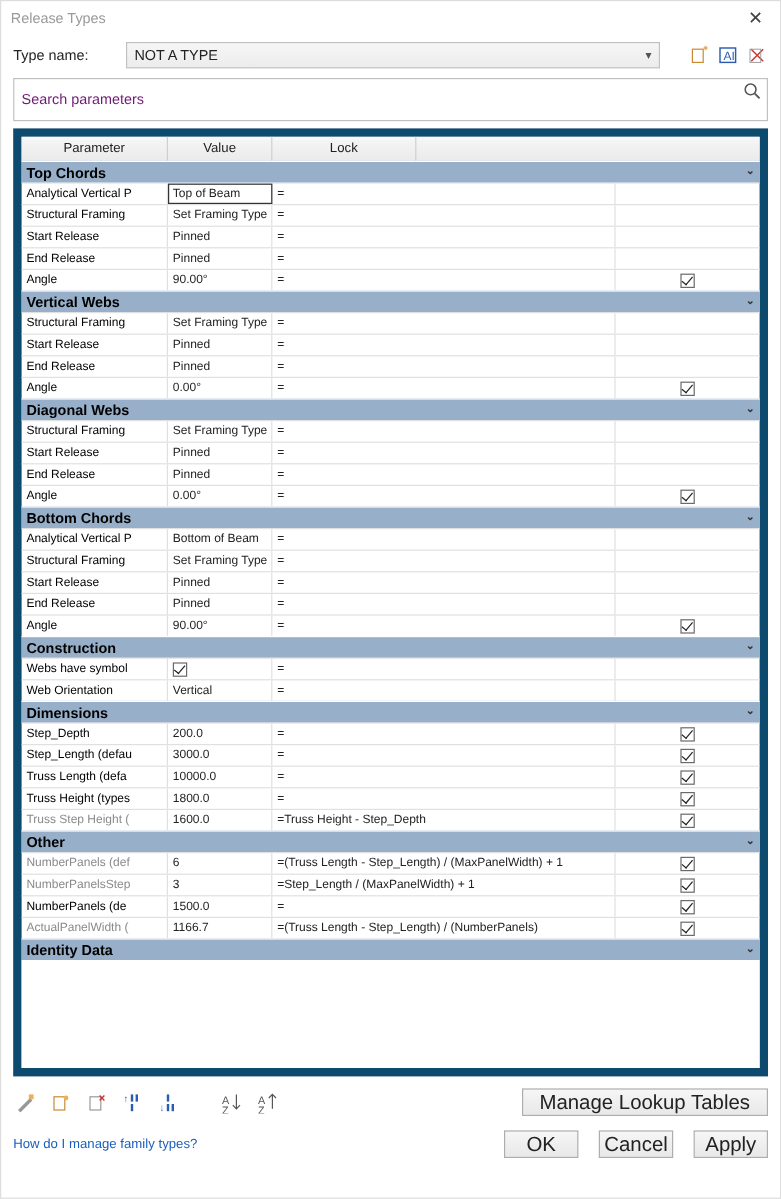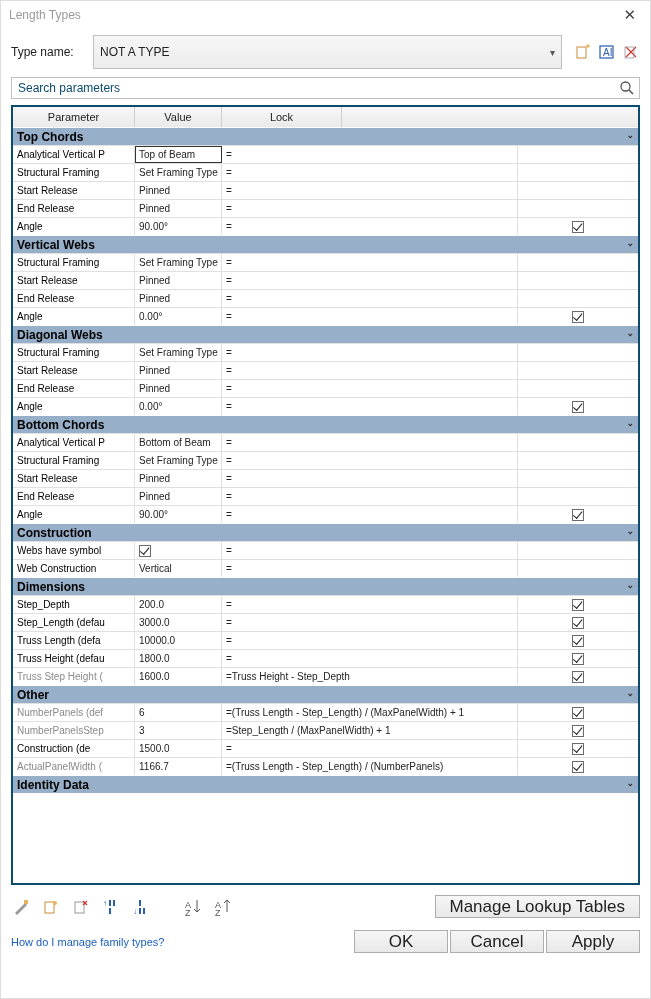--- a/index.html
+++ b/index.html
@@ -28,66 +28,66 @@
   .titlebar .close {
     font-size: 15px;
     color: #444;
     padding: 0 6px;
     cursor: default;
   }
   .row-typename {
     display: flex;
     align-items: center;
     padding: 6px 10px;
-    gap: 12px;
+    gap: 24px;
   }
   .row-typename .label { width: 70px; }
   .type-select {
     flex: 1;
     height: 22px;
     border: 1px solid #c0c0c0;
     background: linear-gradient(#f6f6f6, #ececec);
     display: flex;
     align-items: center;
-    padding: 16px 6px;
+    padding: 4px 6px;
     position: relative;
     font-size: 12px;
   }
   .type-select .chev {
     position: absolute;
     right: 6px;
     font-size: 10px;
     color: #555;
   }
   .mini-icons { display: flex; gap: 6px; align-items: flex-start; }
   .mini-icons .ico {
     width: 18px; height: 18px;
     display: flex; align-items: center; justify-content: center;
     font-size: 13px;
     color: #666;
   }
   .mini-icons .ico svg { display:block; }
   .search-row {
     margin: 2px 10px 6px 10px;
     border: 1px solid #c0c0c0;
-    height: 22px;
+    height: 36px;
     display: flex;
     align-items: center;
     padding: 0 6px;
-    color: #0c4a6e;
+    color: #701a75;
     position: relative;
     background: #fff;
   }
   .search-row .mag {
     position: absolute; right: 4px; top: 2px;
     width: 16px; height: 16px;
   }
   .table-wrap {
     margin: 0 10px;
-    border: 2px solid #0c4a6e;
+    border: 7px solid #0c4a6e;
     flex: 0 0 auto;
   }
   .thead {
     display: flex;
     height: 20px;
     background: linear-gradient(#f7f7f7, #eaeaea);
     font-size: 11px;
   }
   .thead .hcell {
     border-right: 1px solid #cfcfcf;
@@ -169,27 +169,27 @@
     display: inline-flex; align-items: center; justify-content: center;
     color: #222;
   }
   .help-row {
     margin: 12px 10px 8px 10px;
     display: flex;
     align-items: center;
   }
   .help-row a { color: #1a5fbd; font-size: 11px; text-decoration: none; }
   .help-row .spacer { flex: 1; }
-  .help-row .btn { width: 94px; margin-left: 2px; }
+  .help-row .btn { width: 62px; margin-left: 17px; }
 </style>
 </head>
 <body>
 
 <div class="titlebar">
-  <span class="title">Length Types</span>
+  <span class="title">Release Types</span>
   <span class="close">✕</span>
 </div>
 
 <div class="row-typename">
   <span class="label">Type name:</span>
   <div class="type-select">
     <span>NOT A TYPE</span>
     <span class="chev">▾</span>
   </div>
   <div class="mini-icons">
@@ -354,21 +354,21 @@
       <div class="group-header">Construction<span class="arrow">⌄</span></div>
       <div class="param-row">
         <div class="col-param">Webs have symbol</div>
         <div class="col-value">
           <span class="cb checked"></span>
         </div>
         <div class="col-formula">=</div>
         <div class="col-lock"></div>
       </div>
       <div class="param-row">
-        <div class="col-param">Web Construction</div>
+        <div class="col-param">Web Orientation</div>
         <div class="col-value">Vertical</div>
         <div class="col-formula">=</div>
         <div class="col-lock"></div>
       </div>
       <div class="group-header">Dimensions<span class="arrow">⌄</span></div>
       <div class="param-row">
         <div class="col-param">Step_Depth</div>
         <div class="col-value">200.0</div>
         <div class="col-formula">=</div>
         <div class="col-lock">
@@ -385,21 +385,21 @@
       </div>
       <div class="param-row">
         <div class="col-param">Truss Length (defa</div>
         <div class="col-value">10000.0</div>
         <div class="col-formula">=</div>
         <div class="col-lock">
           <span class="cb checked"></span>
         </div>
       </div>
       <div class="param-row">
-        <div class="col-param">Truss Height (defau</div>
+        <div class="col-param">Truss Height (types</div>
         <div class="col-value">1800.0</div>
         <div class="col-formula">=</div>
         <div class="col-lock">
           <span class="cb checked"></span>
         </div>
       </div>
       <div class="param-row grayed">
         <div class="col-param">Truss Step Height (</div>
         <div class="col-value">1600.0</div>
         <div class="col-formula">=Truss Height - Step_Depth</div>
@@ -418,21 +418,21 @@
       </div>
       <div class="param-row grayed">
         <div class="col-param">NumberPanelsStep</div>
         <div class="col-value">3</div>
         <div class="col-formula">=Step_Length / (MaxPanelWidth) + 1</div>
         <div class="col-lock">
           <span class="cb checked"></span>
         </div>
       </div>
       <div class="param-row">
-        <div class="col-param">Construction (de</div>
+        <div class="col-param">NumberPanels (de</div>
         <div class="col-value">1500.0</div>
         <div class="col-formula">=</div>
         <div class="col-lock">
           <span class="cb checked"></span>
         </div>
       </div>
       <div class="param-row grayed">
         <div class="col-param">ActualPanelWidth (</div>
         <div class="col-value">1166.7</div>
         <div class="col-formula">=(Truss Length - Step_Length) / (NumberPanels)</div>

